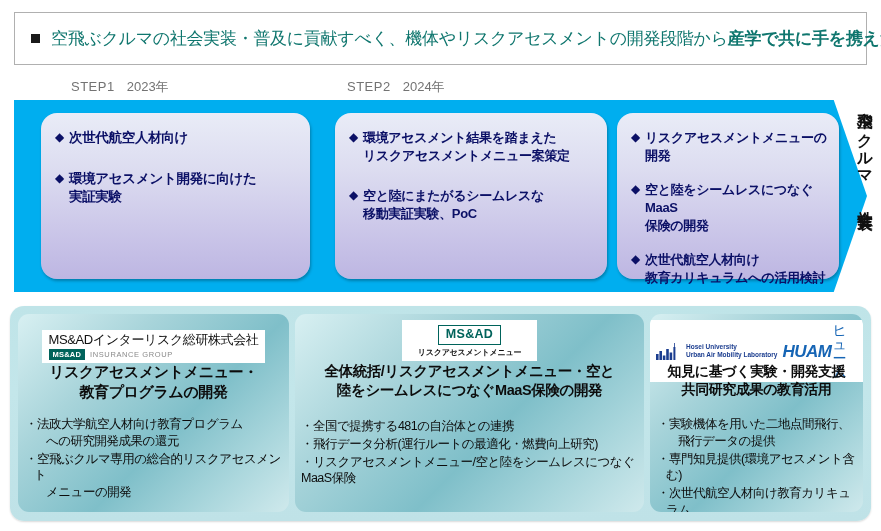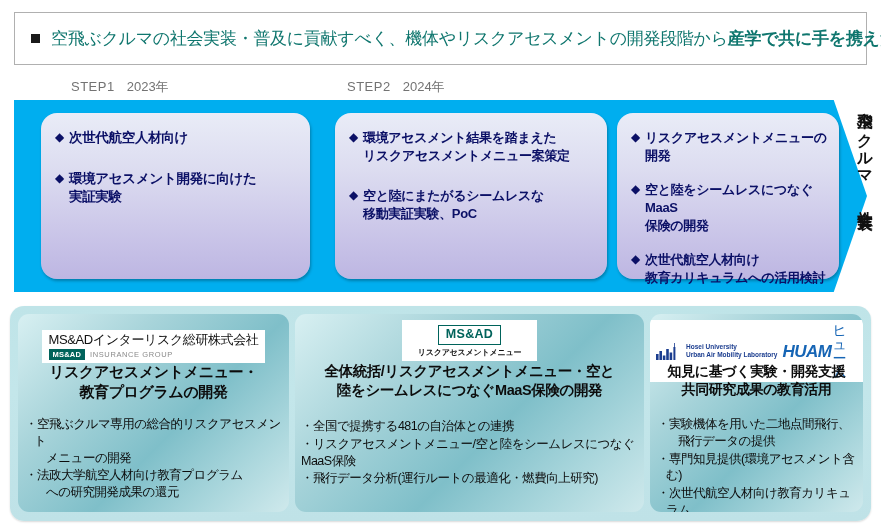--- a/index.html
+++ b/index.html
@@ -385,40 +385,40 @@
         <div class="line1">MS&amp;ADインターリスク総研株式会社</div>
         <div class="line2">
           <span class="msad-badge">MS&amp;AD</span>
           <span class="ins-group">INSURANCE GROUP</span>
         </div>
       </div>
     </div>
     <div class="panel-title">リスクアセスメントメニュー・
 教育プログラムの開発</div>
     <ul class="panel-list">
+      <li>・法政大学航空人材向け教育プログラム
+　への研究開発成果の還元</li>
       <li>・空飛ぶクルマ専用の総合的リスクアセスメント
 　メニューの開発</li>
-      <li>・法政大学航空人材向け教育プログラム
-　への研究開発成果の還元</li>
     </ul>
   </div>
 
   <div class="org-panel" id="org-panel-1">
     <div class="logo-wrap">
       <div class="logo-aioi">
         <span class="msad-box">MS&amp;AD</span>
         <div class="aioi-name">リスクアセスメントメニュー</div>
       </div>
     </div>
     <div class="panel-title">全体統括/リスクアセスメントメニュー・空と
 陸をシームレスにつなぐMaaS保険の開発</div>
     <ul class="panel-list">
       <li>・全国で提携する481の自治体との連携</li>
+      <li>・飛行データ分析(運行ルートの最適化・燃費向上研究)</li>
       <li>・リスクアセスメントメニュー/空と陸をシームレスにつなぐMaaS保険</li>
-      <li>・飛行データ分析(運行ルートの最適化・燃費向上研究)</li>
     </ul>
   </div>
 
   <div class="org-panel" id="org-panel-2">
     <div class="logo-wrap">
       <div class="logo-huam">
         <svg class="huam-mark" width="26" height="17" viewBox="0 0 26 17">
           <rect x="0" y="11" width="2.6" height="6" fill="#1b3d8f"></rect>
           <rect x="3.4" y="8" width="2.6" height="9" fill="#1b3d8f"></rect>
           <rect x="6.8" y="12.5" width="2.6" height="4.5" fill="#1b3d8f"></rect>

